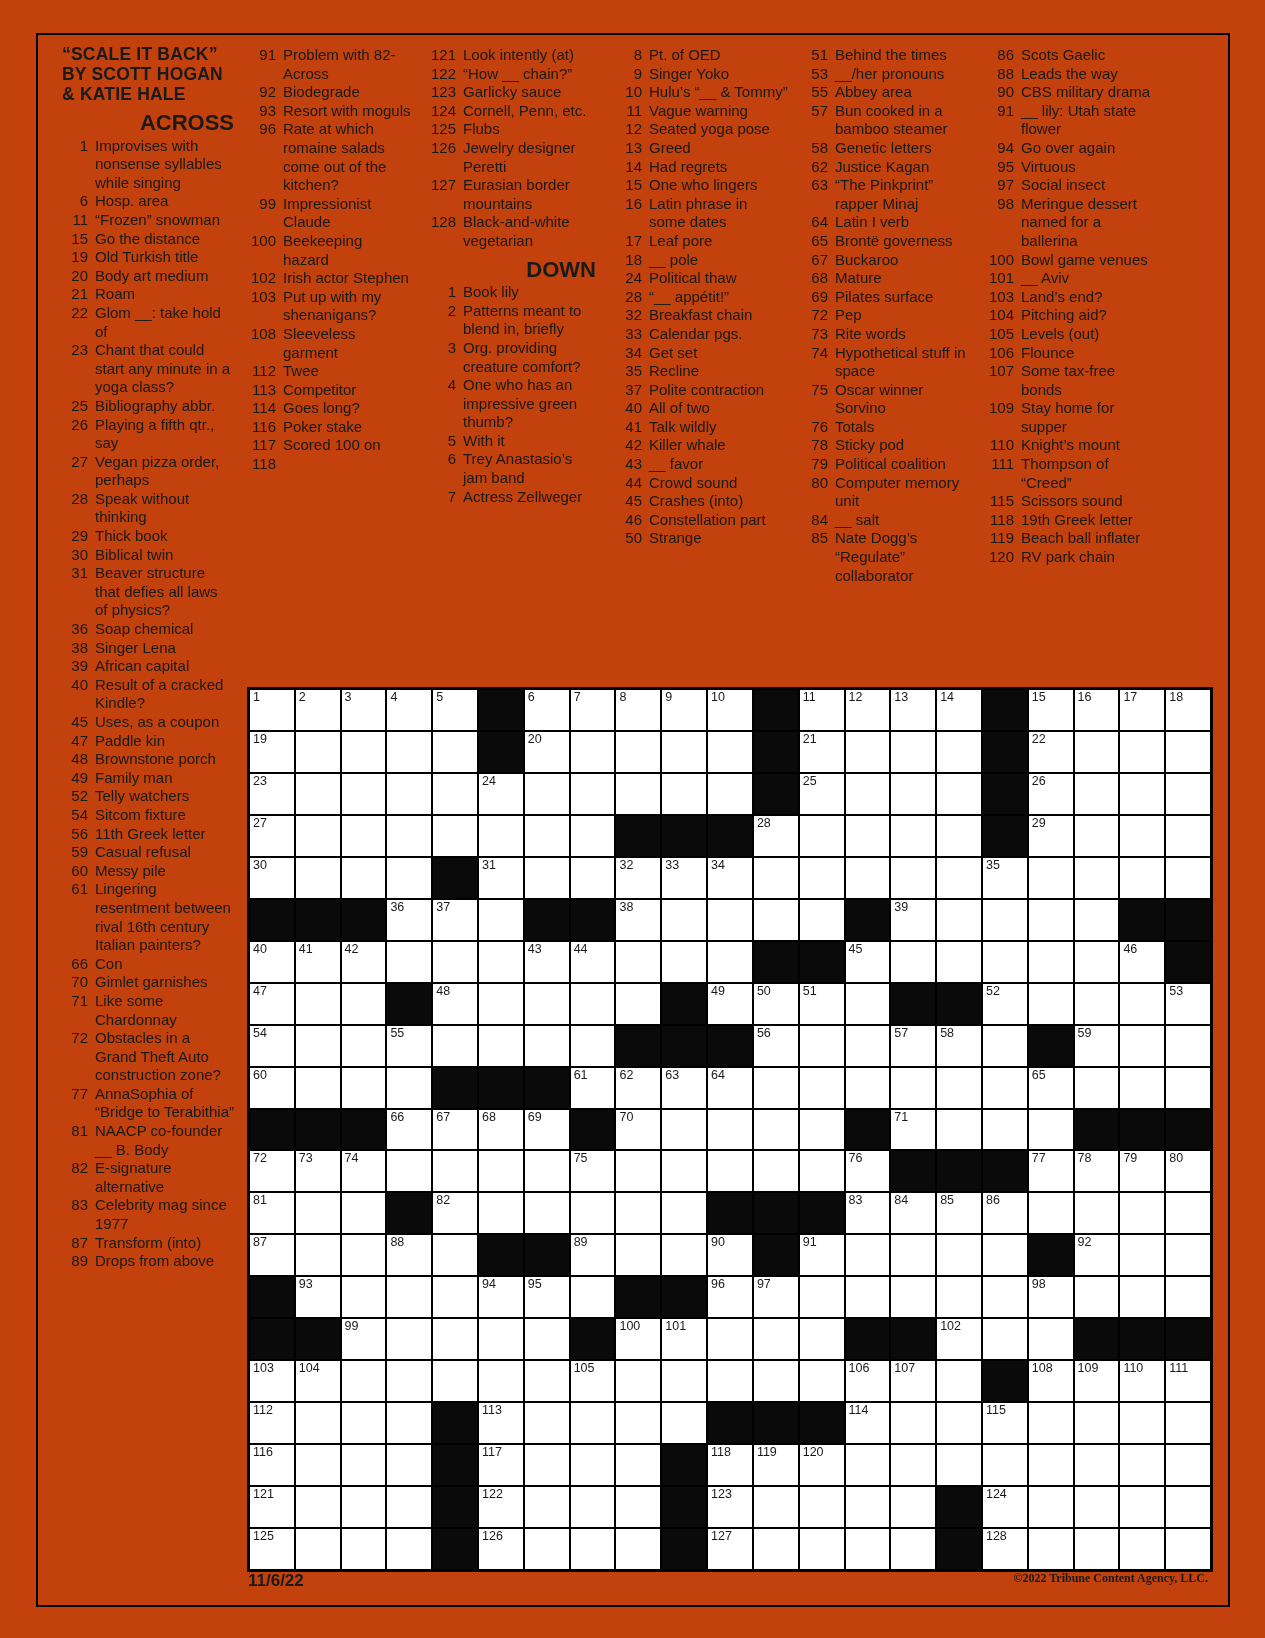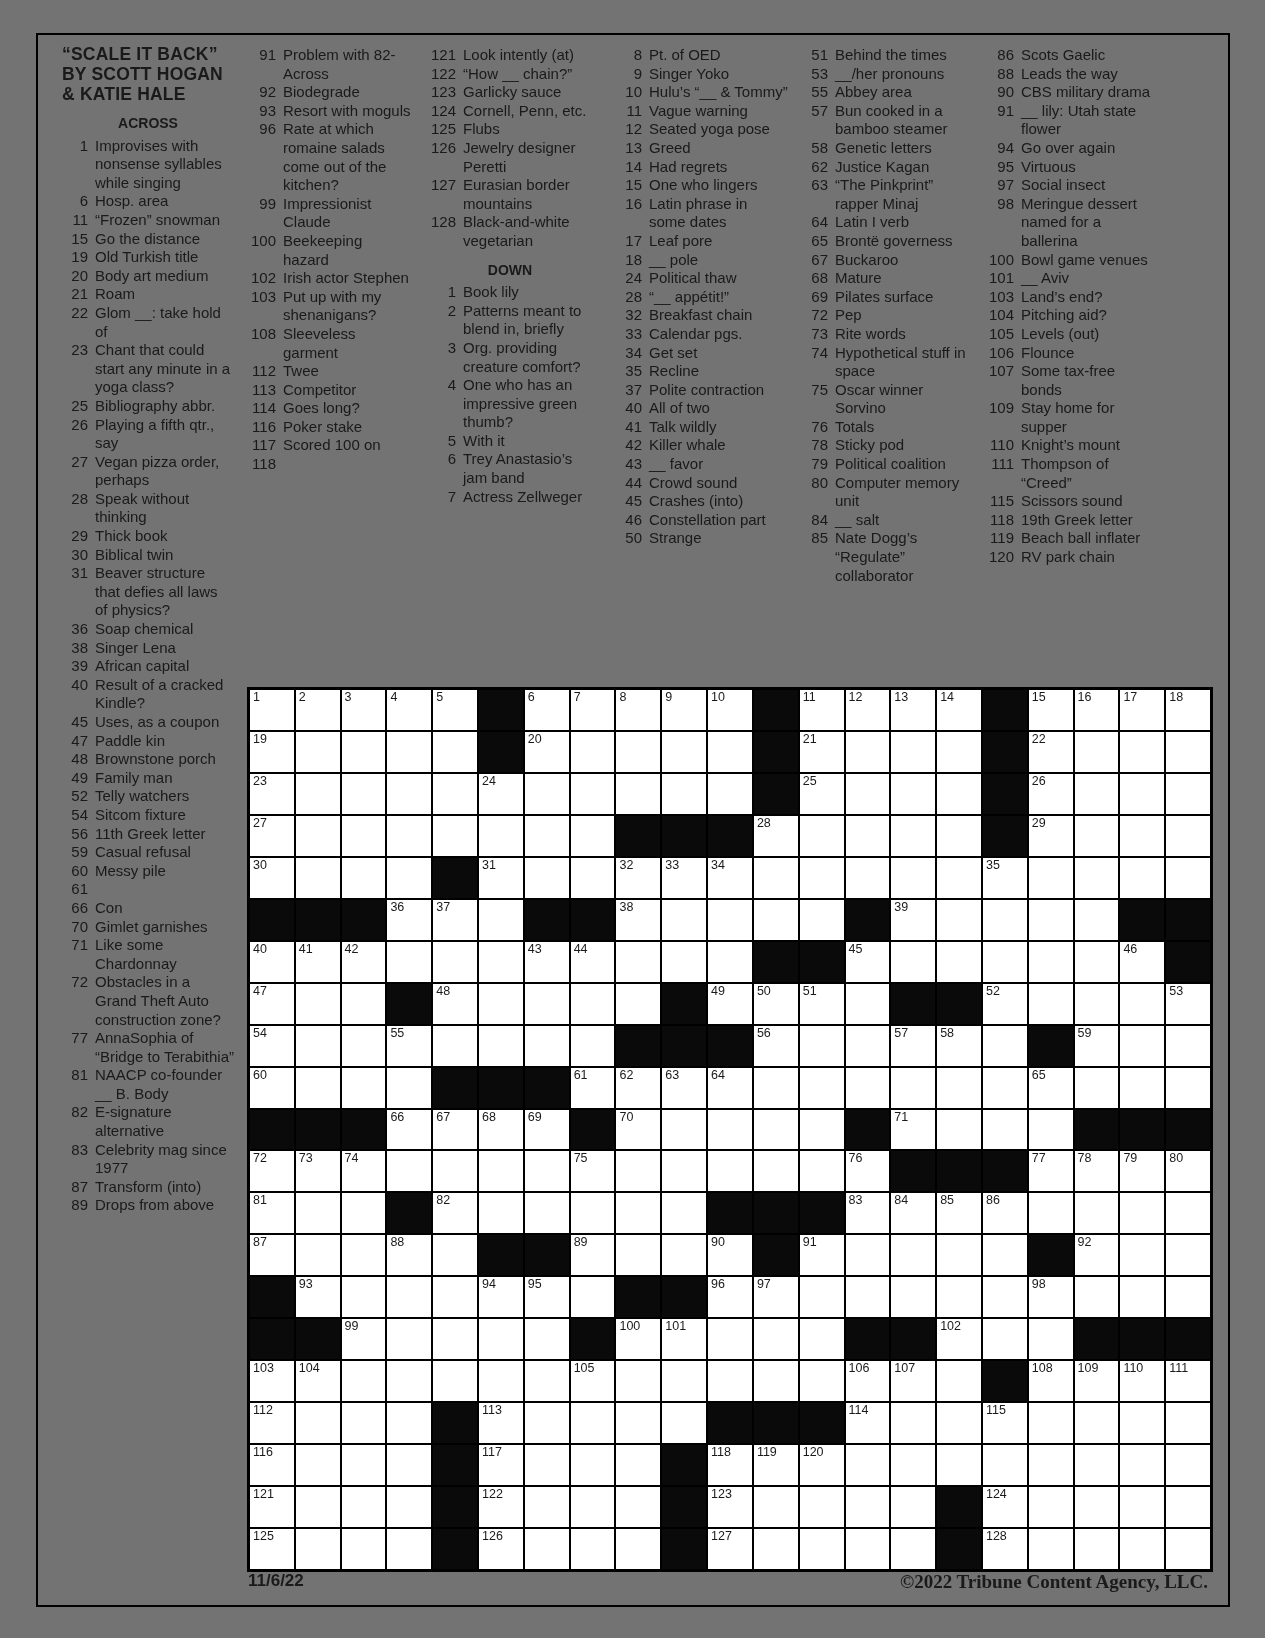--- a/index.html
+++ b/index.html
@@ -1,33 +1,33 @@
 <!DOCTYPE html>
 <html><head>
 <meta charset="utf-8">
 <style>
   html,body{margin:0;padding:0;background:#fff;}
-  .page{position:relative;width:1265px;height:1638px;background:#737373;overflow:hidden;
+  .page{position:relative;width:1265px;height:1638px;background:#c2410c;overflow:hidden;
         font-family:"Liberation Sans",sans-serif;color:#1a1a1a;}
   .frame{position:absolute;left:36px;top:33px;width:1190px;height:1570px;
          border:2px solid #000;pointer-events:none;}
   .col{position:absolute;top:46px;font-size:15px;line-height:18.6px;}
   .titleblock{font-weight:bold;font-size:17.5px;line-height:20px;letter-spacing:.2px;}
-  .sechdr{font-weight:bold;font-size:14px;text-align:center;margin:10px 0 4px 0;}
+  .sechdr{font-weight:bold;font-size:22px;text-align:right;margin:10px 0 4px 0;}
   .clue{display:flex;}
   .cnum{flex:0 0 var(--nw);text-align:right;margin-right:7px;white-space:nowrap;}
   .ctext{flex:1;}
   .grid{position:absolute;left:247px;top:687px;width:962px;height:881px;
         display:grid;grid-template-columns:repeat(21,1fr);grid-template-rows:repeat(21,1fr);
         border:2px solid #000;background:#fff;}
   .gcell{position:relative;border:1px solid #000;background:#fff;}
   .gcell.blk{background:#0a0a0a;}
   .gnum{position:absolute;top:0px;left:3px;font-size:12.5px;line-height:15px;}
   .footer-date{position:absolute;left:248px;top:1571px;font-weight:bold;font-size:17px;}
-  .footer-copy{position:absolute;right:57px;top:1571px;font-weight:bold;font-size:19px;
+  .footer-copy{position:absolute;right:57px;top:1571px;font-weight:bold;font-size:12px;
                font-family:"Liberation Serif",serif;}
 </style>
 </head>
 <body>
 
 <div class="page">
   <div class="frame"></div>
 
   <div class="col" id="col1" style="left:62px;top:44px;width:172px;--nw:26px;">
     <div class="titleblock">
@@ -148,20 +148,21 @@
         <div class="clue">
           <span class="cnum">59</span>
           <span class="ctext">Casual refusal</span>
         </div>
         <div class="clue">
           <span class="cnum">60</span>
           <span class="ctext">Messy pile</span>
         </div>
         <div class="clue">
           <span class="cnum">61</span>
+          <span class="ctext">Lingering resentment between rival 16th century Italian painters?</span>
         </div>
         <div class="clue">
           <span class="cnum">66</span>
           <span class="ctext">Con</span>
         </div>
         <div class="clue">
           <span class="cnum">70</span>
           <span class="ctext">Gimlet garnishes</span>
         </div>
         <div class="clue">

